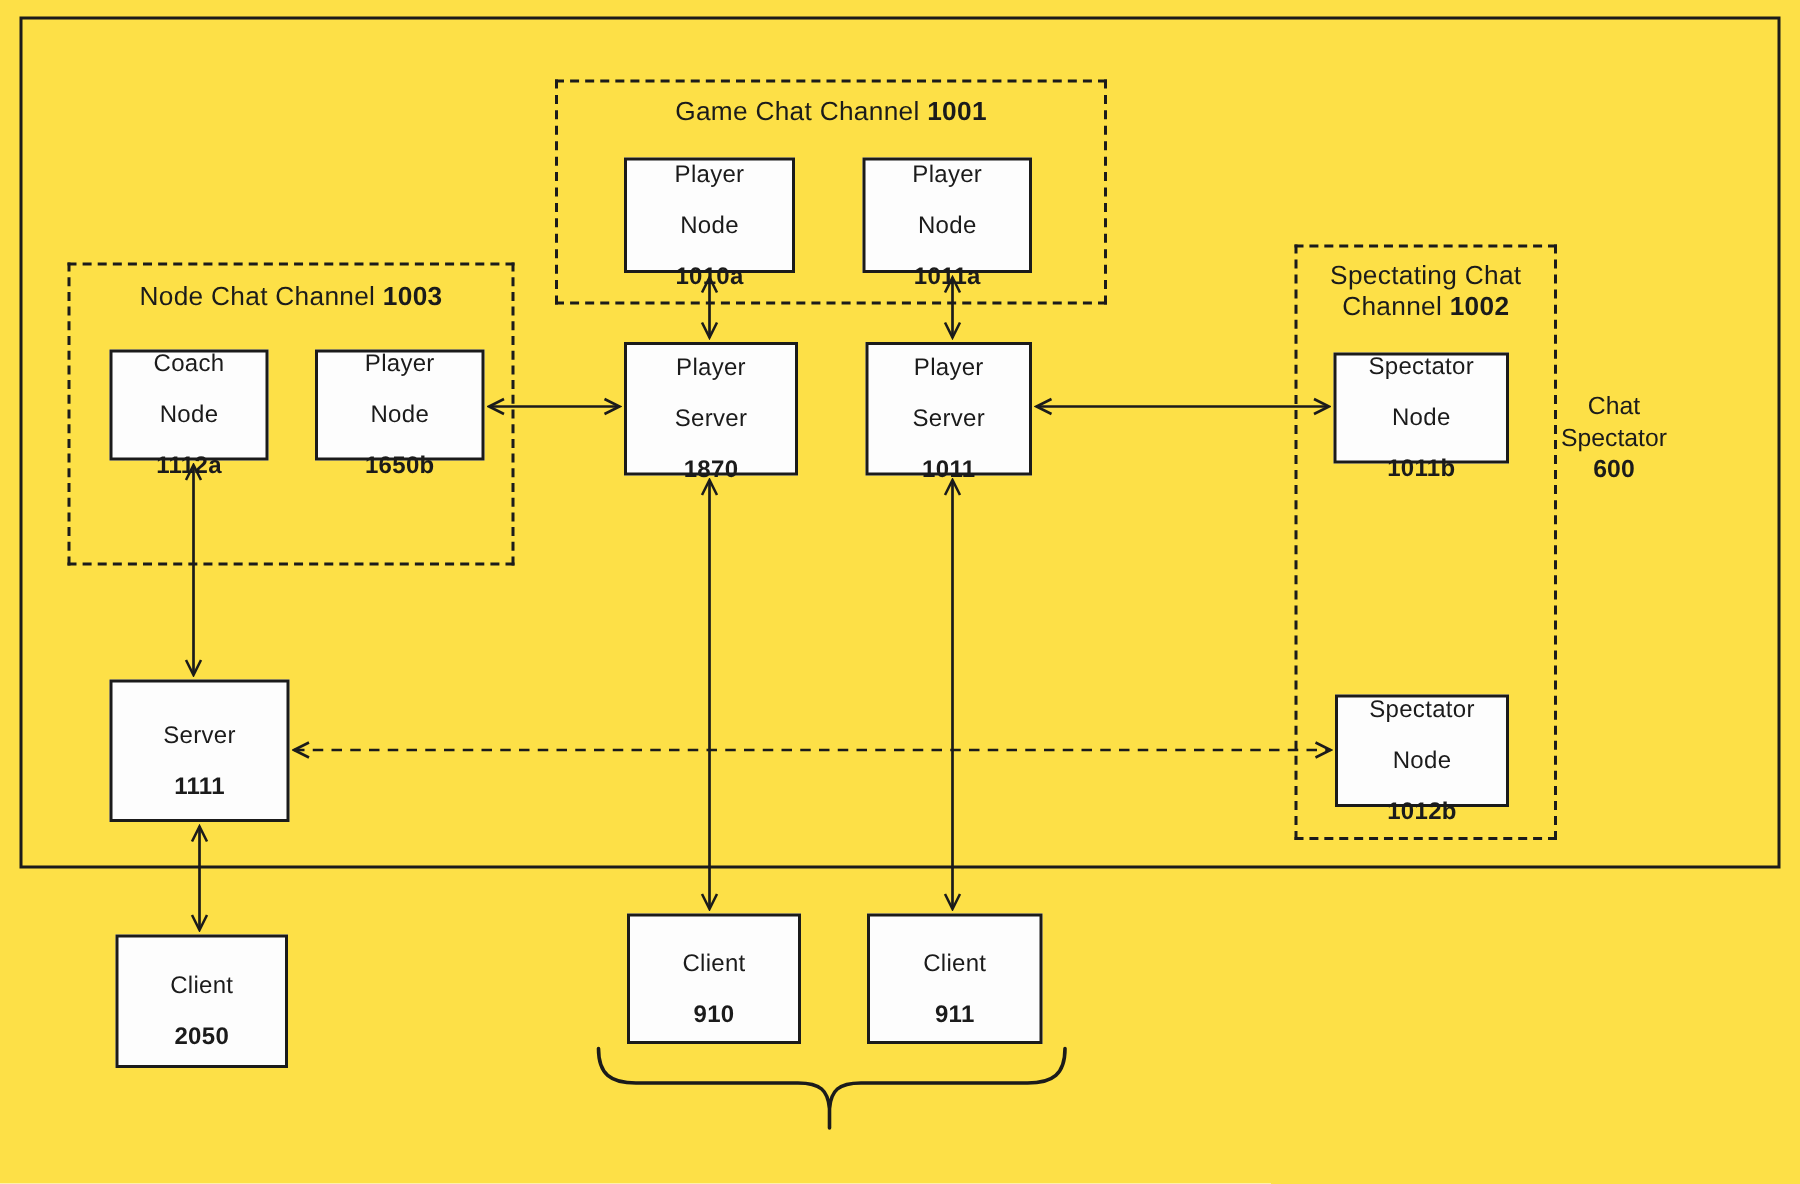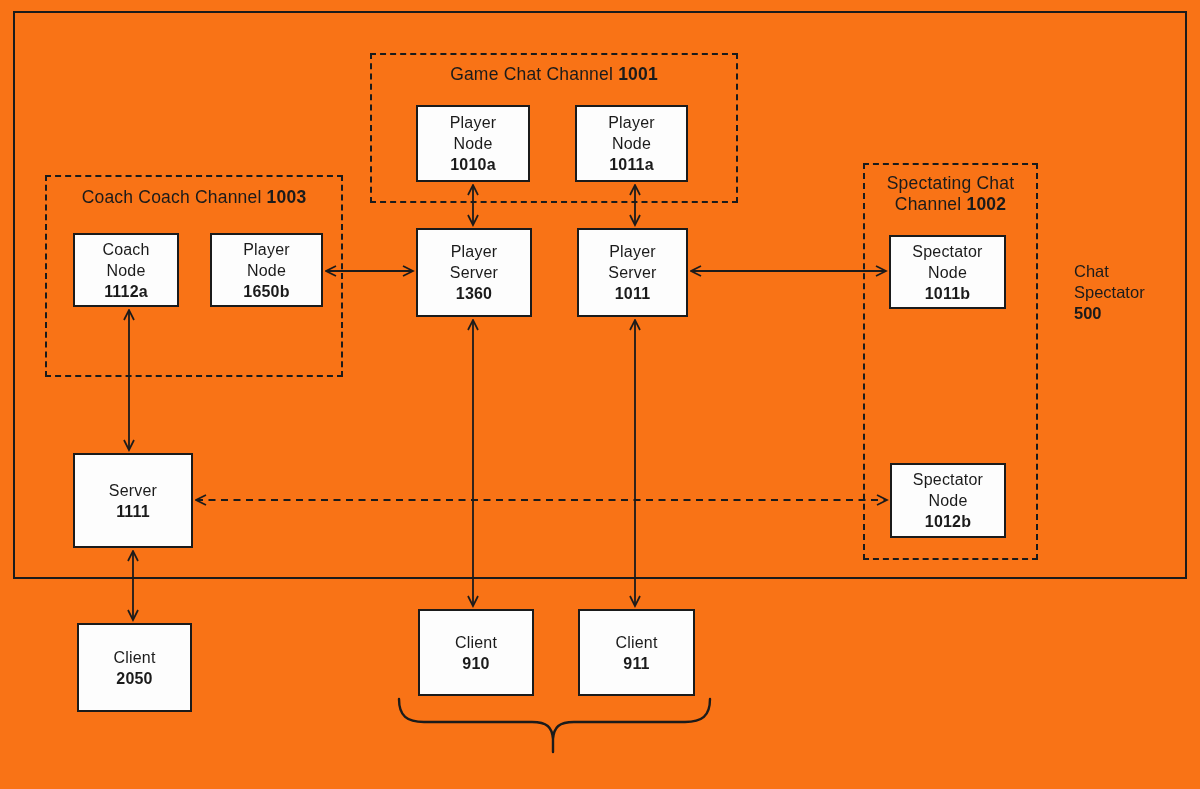--- a/index.html
+++ b/index.html
@@ -1,53 +1,53 @@
 <!DOCTYPE html>
 <html><head>
 <meta charset="utf-8">
 <style>
   html,body{margin:0;padding:0;background:#fdfdfd;}
   .stage{
     position:relative;width:1200px;height:789px;overflow:hidden;
-    font-family:"Liberation Sans", sans-serif;color:#1b1b1b;background:#f97316;
+    font-family:"Liberation Sans", sans-serif;color:#1b1b1b;background:#fde047;
   }
   .outer{
     position:absolute;border:2.5px solid #1b1b1b;background:transparent;
   }
   .channel{
     position:absolute;border:2px dashed #1b1b1b;background:transparent;
     text-align:center;box-sizing:border-box;
   }
   .ctitle{
     font-size:17.5px;line-height:21px;letter-spacing:.2px;white-space:nowrap;
   }
   .node{
     position:absolute;border:2px solid #1b1b1b;background:#fdfdfd;
     display:flex;flex-direction:column;align-items:center;justify-content:center;
     text-align:center;box-sizing:border-box;
   }
-  .nl{display:block;font-size:16px;line-height:21px;letter-spacing:.2px;}
+  .nl{display:block;font-size:16px;line-height:21px;letter-spacing:.2px;margin-top:13px;}
   .ref{font-weight:bold;}
   b{font-weight:bold;}
   .floatlabel{position:absolute;font-size:16.5px;line-height:21px;}
   .wires{position:absolute;left:0;top:0;pointer-events:none;}
 </style>
 </head>
 <body>
 
 <div class="stage">
 
   <div class="outer" style="left:13px;top:11px;width:1170px;height:564px;"></div>
 
   <div class="channel" style="left:370px;top:53px;width:368px;height:150px;padding-top:9px;">
     <div class="ctitle"><span>Game Chat Channel</span> <b>1001</b></div>
   </div>
 
   <div class="channel" style="left:45px;top:175px;width:298px;height:202px;padding-top:10px;">
-    <div class="ctitle"><span>Coach Coach Channel</span> <b>1003</b></div>
+    <div class="ctitle"><span>Node Chat Channel</span> <b>1003</b></div>
   </div>
 
   <div class="channel" style="left:863px;top:163px;width:175px;height:397px;padding-top:8px;">
     <div class="ctitle"><span>Spectating Chat</span><br><span>Channel</span> <b>1002</b></div>
   </div>
 
   <div class="node" style="left:416px;top:105px;width:114px;height:77px;">
     <span class="nl">Player</span>
     <span class="nl">Node</span>
     <span class="nl ref">1010a</span>
@@ -79,21 +79,21 @@
 
   <div class="node" style="left:890px;top:463px;width:116px;height:75px;">
     <span class="nl">Spectator</span>
     <span class="nl">Node</span>
     <span class="nl ref">1012b</span>
   </div>
 
   <div class="node" style="left:416px;top:228px;width:116px;height:89px;">
     <span class="nl">Player</span>
     <span class="nl">Server</span>
-    <span class="nl ref">1360</span>
+    <span class="nl ref">1870</span>
   </div>
 
   <div class="node" style="left:577px;top:228px;width:111px;height:89px;">
     <span class="nl">Player</span>
     <span class="nl">Server</span>
     <span class="nl ref">1011</span>
   </div>
 
   <div class="node" style="left:73px;top:453px;width:120px;height:95px;">
     <span class="nl">Server</span>
@@ -108,24 +108,24 @@
   <div class="node" style="left:418px;top:609px;width:116px;height:87px;">
     <span class="nl">Client</span>
     <span class="nl ref">910</span>
   </div>
 
   <div class="node" style="left:578px;top:609px;width:117px;height:87px;">
     <span class="nl">Client</span>
     <span class="nl ref">911</span>
   </div>
 
-  <div class="floatlabel" style="left:1074px;top:261px;width:120px;text-align:left;">
+  <div class="floatlabel" style="left:1016px;top:261px;width:120px;text-align:center;">
     <span>Chat</span><br>
     <span>Spectator</span><br>
-    <b>500</b>
+    <b>600</b>
   </div>
 
   <div class="floatlabel" style="left:495px;top:753px;width:120px;text-align:center;font-size:17.5px;margin-top:40px;">Players</div>
 
   <svg class="wires" width="1200" height="789" viewBox="0 0 1200 789">
     <defs>
       <marker id="ah" viewBox="0 0 14 14" refX="12.5" refY="7" markerWidth="14" markerHeight="14" markerUnits="userSpaceOnUse" orient="auto-start-reverse">
         <path d="M2.5,2 L12.5,7 L2.5,12" fill="none" stroke="#1b1b1b" stroke-width="1.7"></path>
       </marker>
     </defs>

